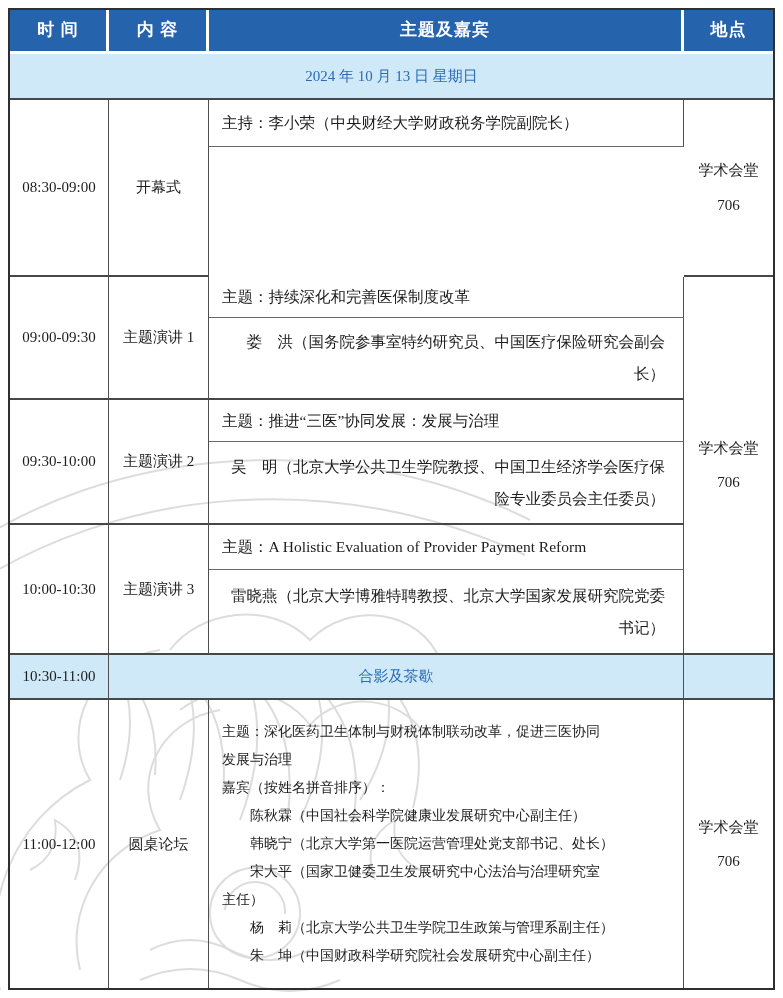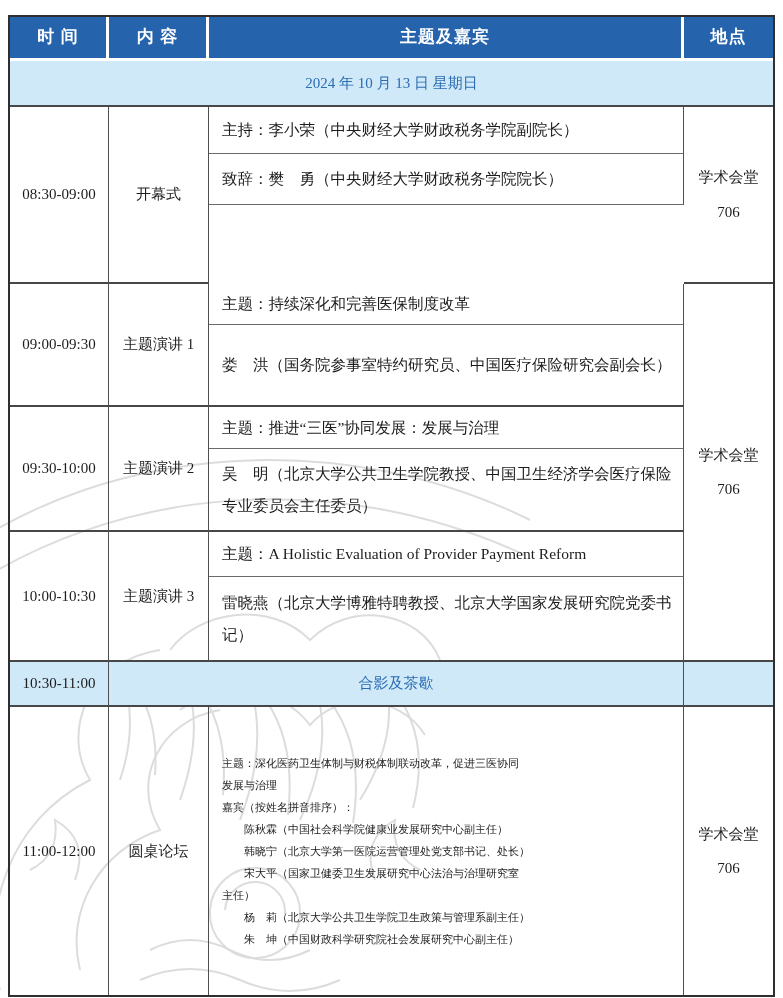--- a/index.html
+++ b/index.html
@@ -1,41 +1,41 @@
 <!DOCTYPE html>
 <html><head>
 <meta charset="utf-8">
 <style>
   html,body{margin:0;padding:0;background:#ffffff;}
   .page{position:relative;width:783px;height:998px;background:#ffffff;overflow:hidden;
         font-family:"Liberation Serif","DejaVu Serif",serif;color:#1c1c1c;}
   .watermark{position:absolute;left:-30px;top:350px;z-index:0;}
-  .sched{position:absolute;left:8px;top:15px;width:767px;z-index:1;
+  .sched{position:absolute;left:8px;top:8px;width:767px;z-index:1;
          display:grid;box-sizing:border-box;
          grid-template-columns:99px 100px 475px 89px;
          grid-template-rows:44px 46px 47px 51px 79px 41px 82px 42px 83px 45px 85px 45px 288px;
          border:2px solid #2f2f2f;background:transparent;}
   .cell{box-sizing:border-box;display:flex;align-items:center;
         border-right:1px solid #4f4f4f;border-bottom:1px solid #6a6a6a;
         font-size:15px;line-height:2.05;}
   .tb{border-bottom:2px solid #474747;}
   .nb{border-bottom:none;}
   .nr{border-right:none;}
   .hcell{background:#2563ad;color:#ffffff;justify-content:center;
          font-family:"Liberation Sans","DejaVu Sans",sans-serif;
          font-weight:bold;font-size:17px;letter-spacing:1px;
          border-right:3px solid #ffffff;border-bottom:3px solid #ffffff;}
   .hcell.nr{border-right:none;}
   .band{background:#cfe9f8;}
   .blue-text{color:#2b6cb3;}
   .center{justify-content:center;}
-  .topic{padding:0 10px 0 13px;font-size:15.5px;}
+  .topic{padding:0 18px 0 13px;font-size:15.5px;text-align:right;}
   .loc{justify-content:center;text-align:center;white-space:pre-line;line-height:2.3;}
   .multiline{flex-direction:column;align-items:flex-start;justify-content:center;}
-  .wline{white-space:pre-wrap;font-size:11px;line-height:2.0;}
+  .wline{white-space:pre-wrap;font-size:14px;line-height:2.0;}
 </style>
 </head>
 <body>
 
 <div class="page">
 
   <svg class="watermark" width="580" height="648" viewBox="0 0 580 648" fill="none" xmlns="http://www.w3.org/2000/svg">
     <g stroke="#d9d9d9" stroke-width="2" fill="none" opacity="0.9">
       <path d="M-20 210 C 140 90, 380 80, 560 170"></path>
       <path d="M-20 250 C 150 130, 370 120, 555 205"></path>
@@ -70,21 +70,20 @@
     </div>
     <div class="cell hcell nr" style="grid-area:1/4/2/5">
       <span>地点</span>
     </div>
 
     <div class="cell band blue-text center tb nr" style="grid-area:2/1/3/5">2024 年 10 月 13 日 星期日</div>
 
     <div class="cell center tb" style="grid-area:3/1/6/2">08:30-09:00</div>
     <div class="cell center tb" style="grid-area:3/2/6/3">开幕式</div>
     <div class="cell topic" style="grid-area:3/3/4/4">主持：李小荣（中央财经大学财政税务学院副院长）</div>
-    <div class="cell topic" style="grid-area:4/3/5/4">致辞：樊　勇（中央财经大学财政税务学院院长）</div>
     <div class="cell loc tb nr" style="grid-area:3/4/6/5">学术会堂
 706</div>
 
     <div class="cell center tb" style="grid-area:6/1/8/2">09:00-09:30</div>
     <div class="cell center tb" style="grid-area:6/2/8/3">主题演讲 1</div>
     <div class="cell topic" style="grid-area:6/3/7/4">主题：持续深化和完善医保制度改革</div>
     <div class="cell topic tb" style="grid-area:7/3/8/4">娄　洪（国务院参事室特约研究员、中国医疗保险研究会副会长）</div>
     <div class="cell loc tb nr" style="grid-area:6/4/12/5">学术会堂
 706</div>
 

